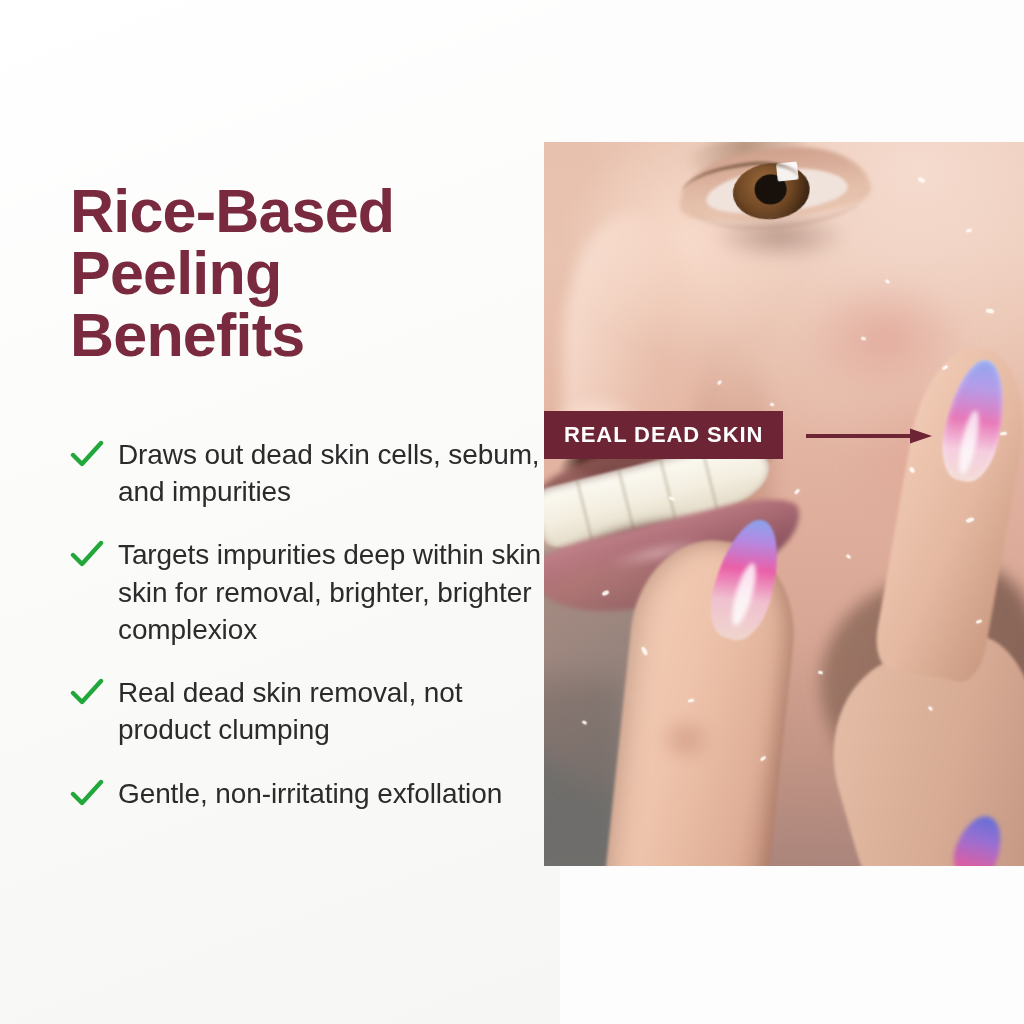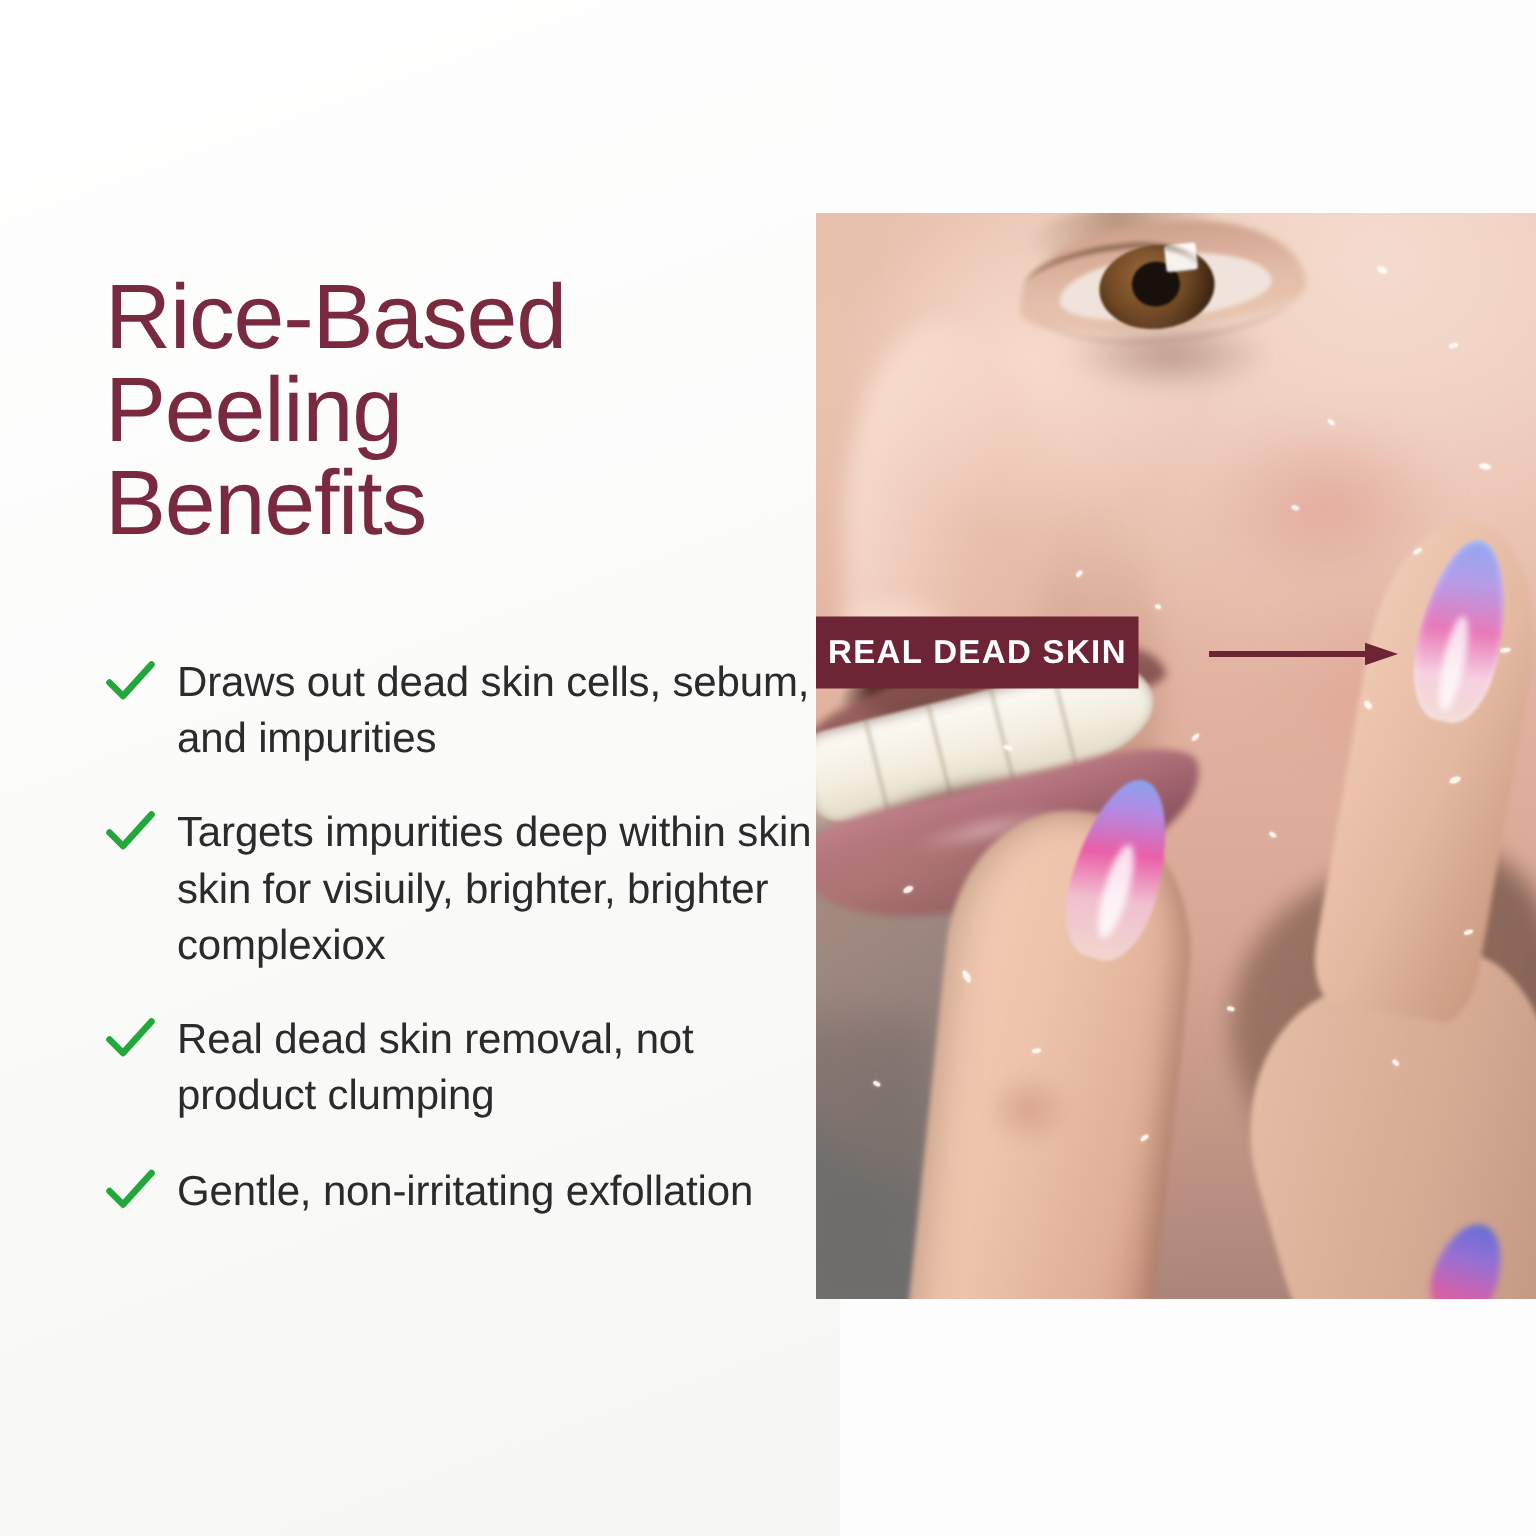--- a/index.html
+++ b/index.html
@@ -36,21 +36,21 @@
     position: absolute;
     left: 70px;
     top: 180px;
     width: 470px;
   }
 
   .headline {
     color: #7a2a3e;
     font-size: 61px;
     line-height: 1.02;
-    font-weight: normal;
+    font-weight: bold;
     letter-spacing: -0.8px;
     margin: 0;
     white-space: pre-line;
   }
 
   .benefits {
     margin: 0;
     padding: 0;
     list-style: none;
     position: absolute;
@@ -426,21 +426,21 @@
 
   
   .callout {
     position: absolute;
     left: 544px;
     top: 411px;
     height: 48px;
     display: flex;
     align-items: center;
     background: #6d2536;
-    padding: 0 8px;
+    padding: 0 20px;
     box-sizing: border-box;
   }
   .callout-text {
     color: #ffffff;
     font-size: 22px;
     font-weight: bold;
     letter-spacing: 0.9px;
     white-space: nowrap;
   }
   .arrow {
@@ -474,21 +474,21 @@
         </span>
         <span class="benefit-text">Draws out dead skin cells, sebum, and impurities</span>
       </li>
 
       <li class="benefit-item">
         <span class="check-icon">
           <svg width="34" height="30" viewBox="0 0 34 30">
             <path d="M3 15 L12 24 L31 3" fill="none" stroke="#22a73a" stroke-width="4.4" stroke-linecap="round" stroke-linejoin="round"></path>
           </svg>
         </span>
-        <span class="benefit-text">Targets impurities deep within skin skin for visiuily, brighter, brighter complexiox</span>
+        <span class="benefit-text">Targets impurities deep within skin skin for removal, brighter, brighter complexiox</span>
       </li>
 
       <li class="benefit-item">
         <span class="check-icon">
           <svg width="34" height="30" viewBox="0 0 34 30">
             <path d="M3 15 L12 24 L31 3" fill="none" stroke="#22a73a" stroke-width="4.4" stroke-linecap="round" stroke-linejoin="round"></path>
           </svg>
         </span>
         <span class="benefit-text">Real dead skin removal, not product clumping</span>
       </li>

